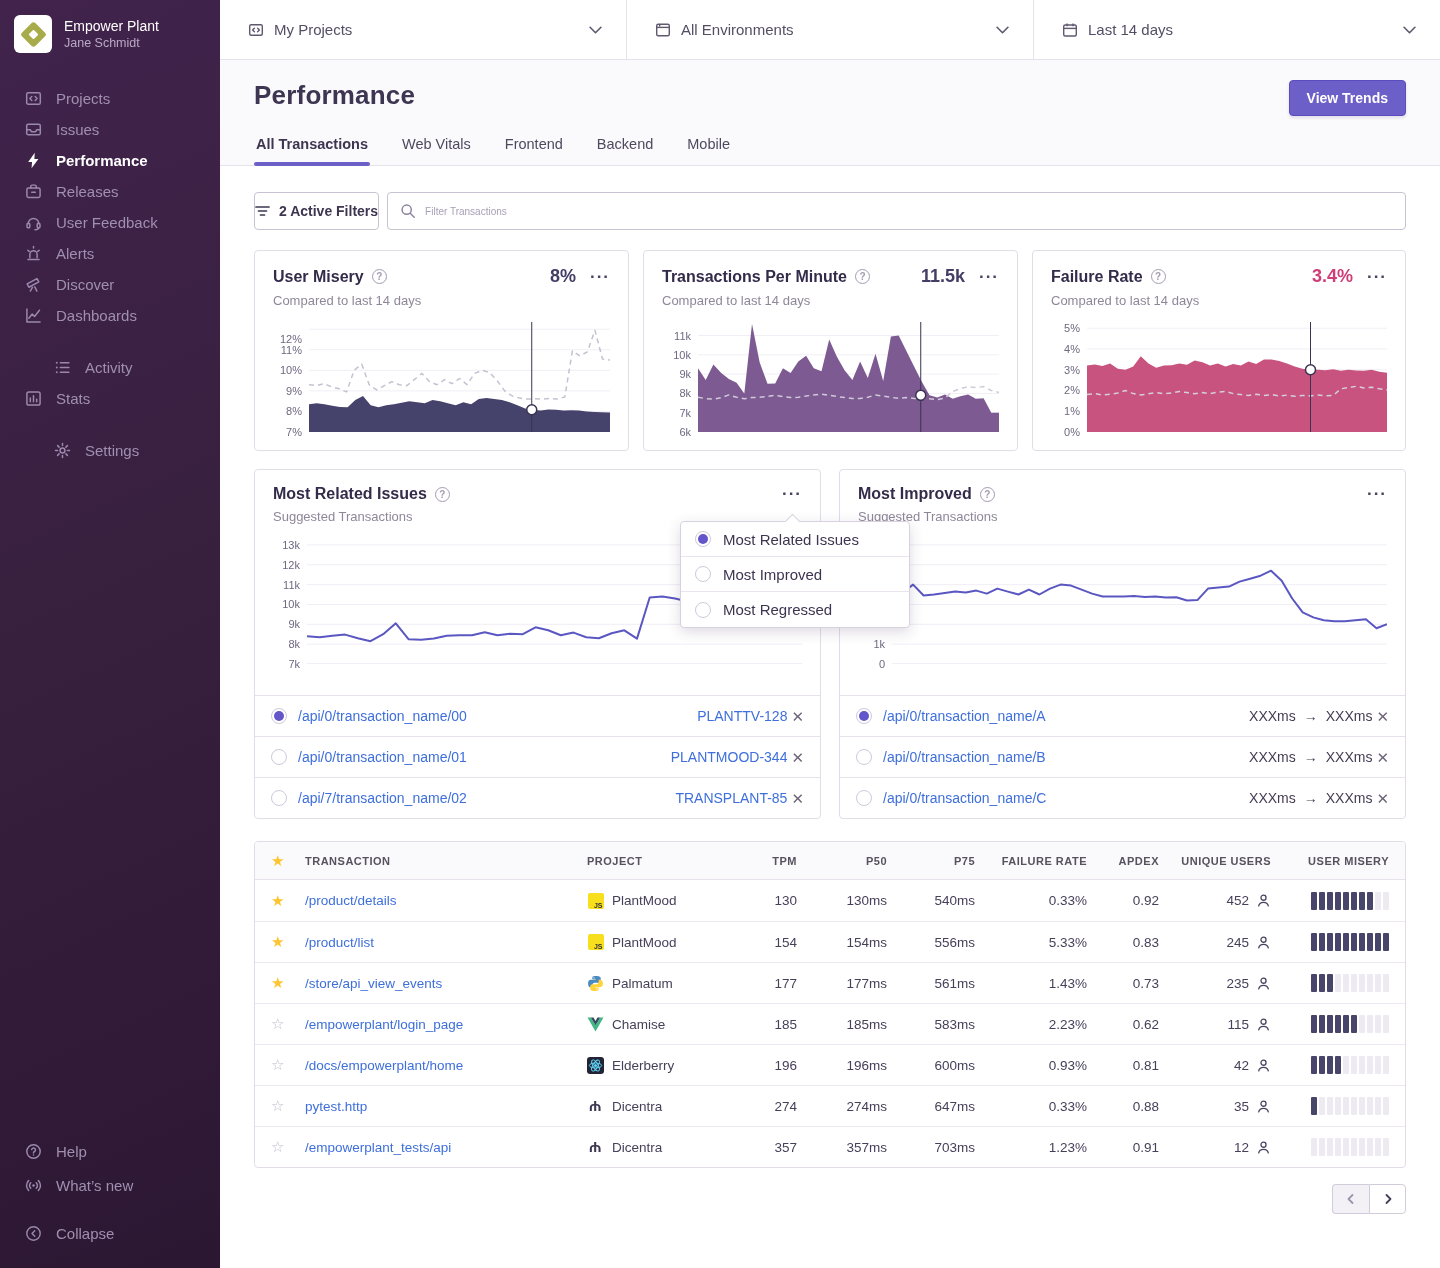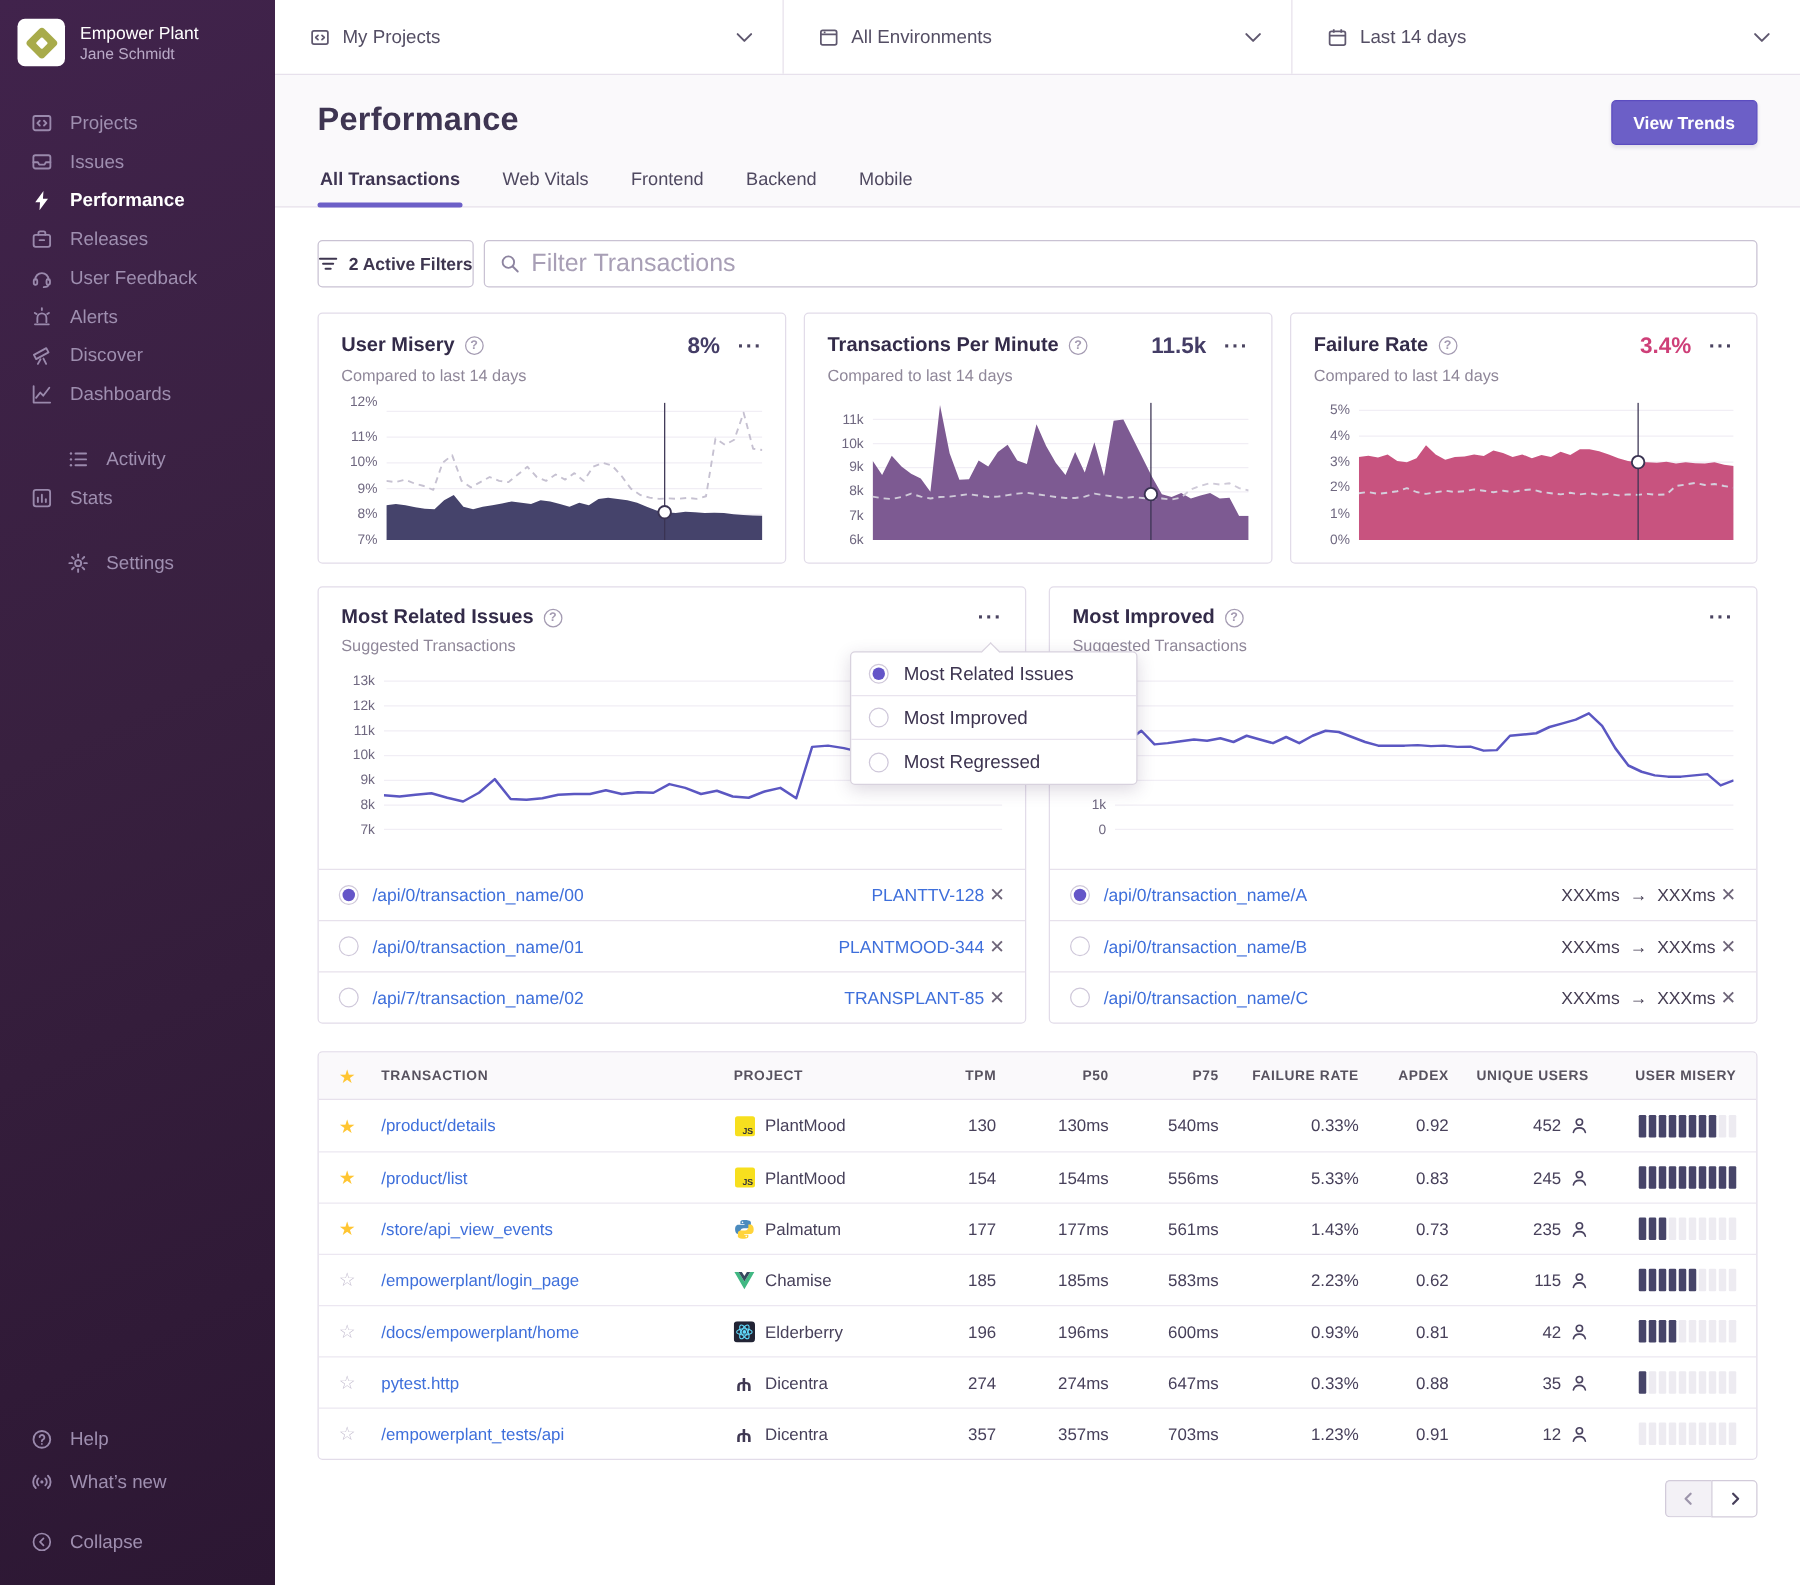--- a/index.html
+++ b/index.html
@@ -46,21 +46,21 @@
   .tab { font-size:14.5px; color:#4f4960; padding:0 2px 13px; position:relative; cursor:pointer; }
   .tab.active { font-weight:bold; color:#3e3552; }
   .tab.active::after { content:""; position:absolute; left:0; right:0; bottom:-1px; height:4px; background:#6c5fc7; border-radius:2px; }
 
   .content { padding:0 34px; flex:1; }
 
   .filter-row { display:flex; gap:8px; margin-top:26px; height:38px; }
   .btn-filters { display:flex; align-items:center; gap:9px; background:#fff; border:1px solid #c9c2d3; border-radius:4px;
     padding:0 0; font-size:14px; font-weight:bold; color:#3e3650; cursor:pointer; }
   .search-box { flex:1; display:flex; align-items:center; gap:9px; border:1px solid #c9c2d3; border-radius:4px; background:#fff; padding:0 12px; }
-  .search-box input { border:none; outline:none; flex:1; font-size:20px; color:#43405b; font-family:inherit; background:transparent; }
+  .search-box input { border:none; outline:none; flex:1; font-size:10px; color:#43405b; font-family:inherit; background:transparent; }
   .search-box input::placeholder { color:#a89fb6; }
 
   
   .cards-row { display:flex; gap:14px; margin-top:20px; }
   .card { background:#fff; border:1px solid #e2dce9; border-radius:4px; }
   .mini { flex:1; padding:15px 18px 18px; }
   .card-head { display:flex; align-items:center; justify-content:space-between; }
   .card-title-wrap { display:flex; align-items:center; gap:8px; }
   .card-title { font-size:16px; font-weight:600; color:#332b49; }
   .qmark { width:15px; height:15px; border:1.3px solid #a49bb2; border-radius:50%; color:#a49bb2; font-size:10px; font-weight:bold;
@@ -406,21 +406,21 @@
         <span class="qmark">?</span>
       </div>
       <div class="card-head-right">
         <span class="card-value" style="color: rgb(68, 61, 102);">8%</span>
         <span class="dots">···</span>
       </div>
     </div>
     <div class="card-sub">Compared to last 14 days</div>
     <div class="chart-flex">
       <div class="yticks" style="height: 110px;">
-                <span class="tick" style="top: 0;">12%</span>
+                <span class="tick" style="top: 17px;">12%</span>
                 <span class="tick" style="top: 27.757px;">11%</span>
                 <span class="tick" style="top: 48.3178px;">10%</span>
                 <span class="tick" style="top: 68.8785px;">9%</span>
                 <span class="tick" style="top: 89.4393px;">8%</span>
                 <span class="tick" style="top: 110px;">7%</span>
               </div>
       <div class="chart chart-sm"><svg width="301" height="110">
                   <line x1="0" x2="301" y1="7.196261682242984" y2="7.196261682242984" stroke="#f1eef5"></line>
                   <line x1="0" x2="301" y1="27.75700934579439" y2="27.75700934579439" stroke="#f1eef5"></line>
                   <line x1="0" x2="301" y1="48.31775700934579" y2="48.31775700934579" stroke="#f1eef5"></line>

